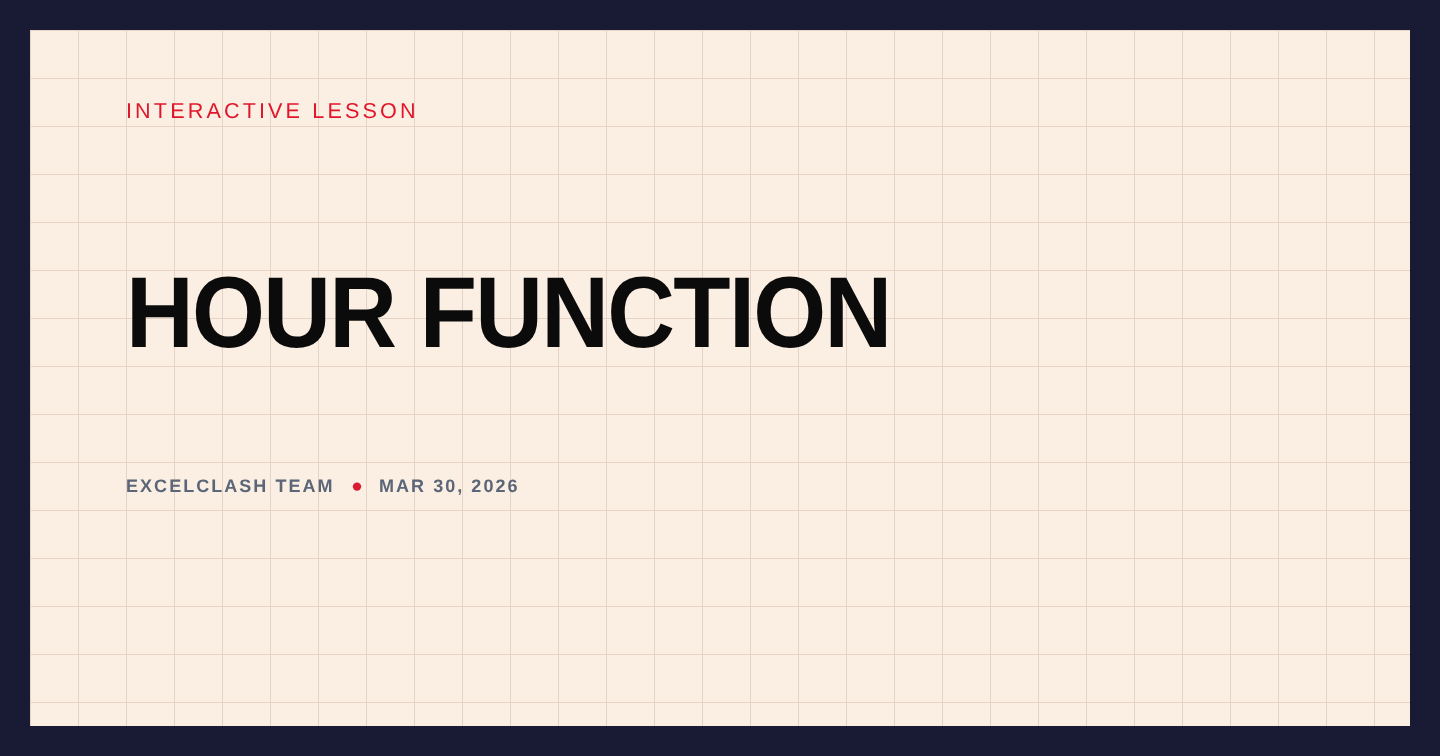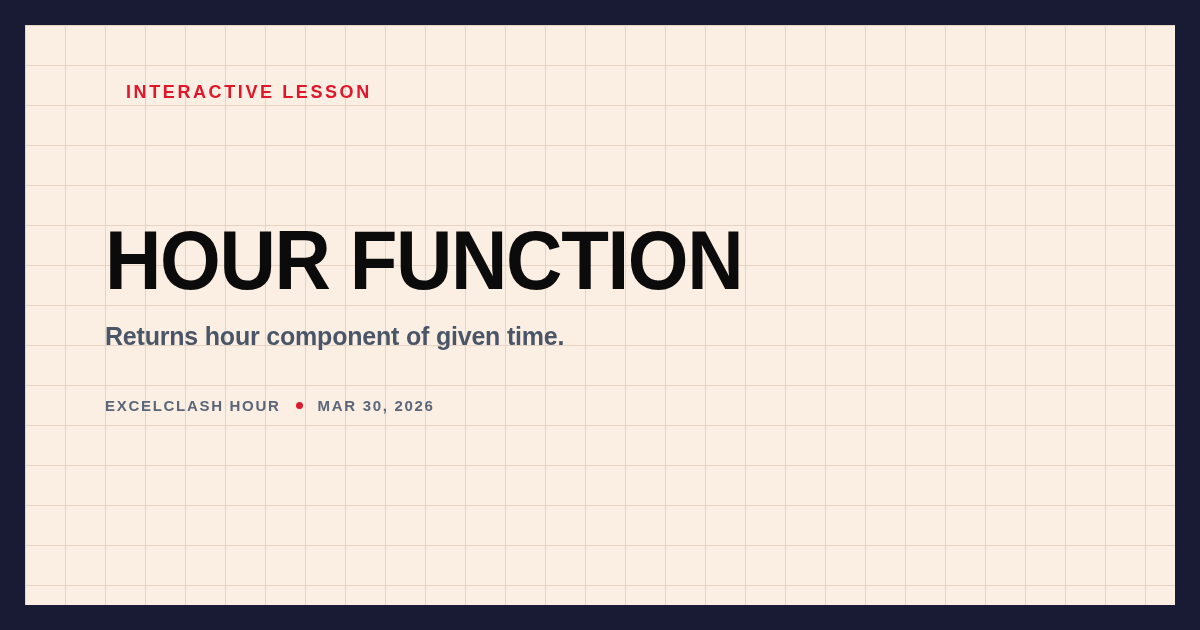--- a/index.html
+++ b/index.html
@@ -47,26 +47,25 @@
     top: 0;
     right: 60px;
     bottom: 0;
   }
 
   .kicker {
     position: absolute;
     top: 58px;
     left: 0;
     font-size: 18px;
-    font-weight: 700;
+    font-weight: 400;
     letter-spacing: 2.6px;
     color: #E0162B;
     white-space: nowrap;
     line-height: 1;
-    padding-left: 21px;
   }
 
   .title {
     position: absolute;
     top: 196px;
     left: 0;
     margin: 0;
     font-size: 84px;
     font-weight: 700;
     line-height: 0.95;
@@ -152,24 +151,23 @@
 
 <div class="banner">
   <div class="canvas">
 
     <div class="content">
 
       <div class="kicker">INTERACTIVE LESSON</div>
 
       <h1 class="title">HOUR FUNCTION</h1>
 
-      <p class="subtitle">Returns hour component of given time.</p>
 
       <div class="byline">
-        <span>EXCELCLASH HOUR</span>
+        <span>EXCELCLASH TEAM</span>
         <span class="byline-dot"></span>
         <span>MAR 30, 2026</span>
       </div>
 
     </div>
 
 
   </div>
 </div>
 

